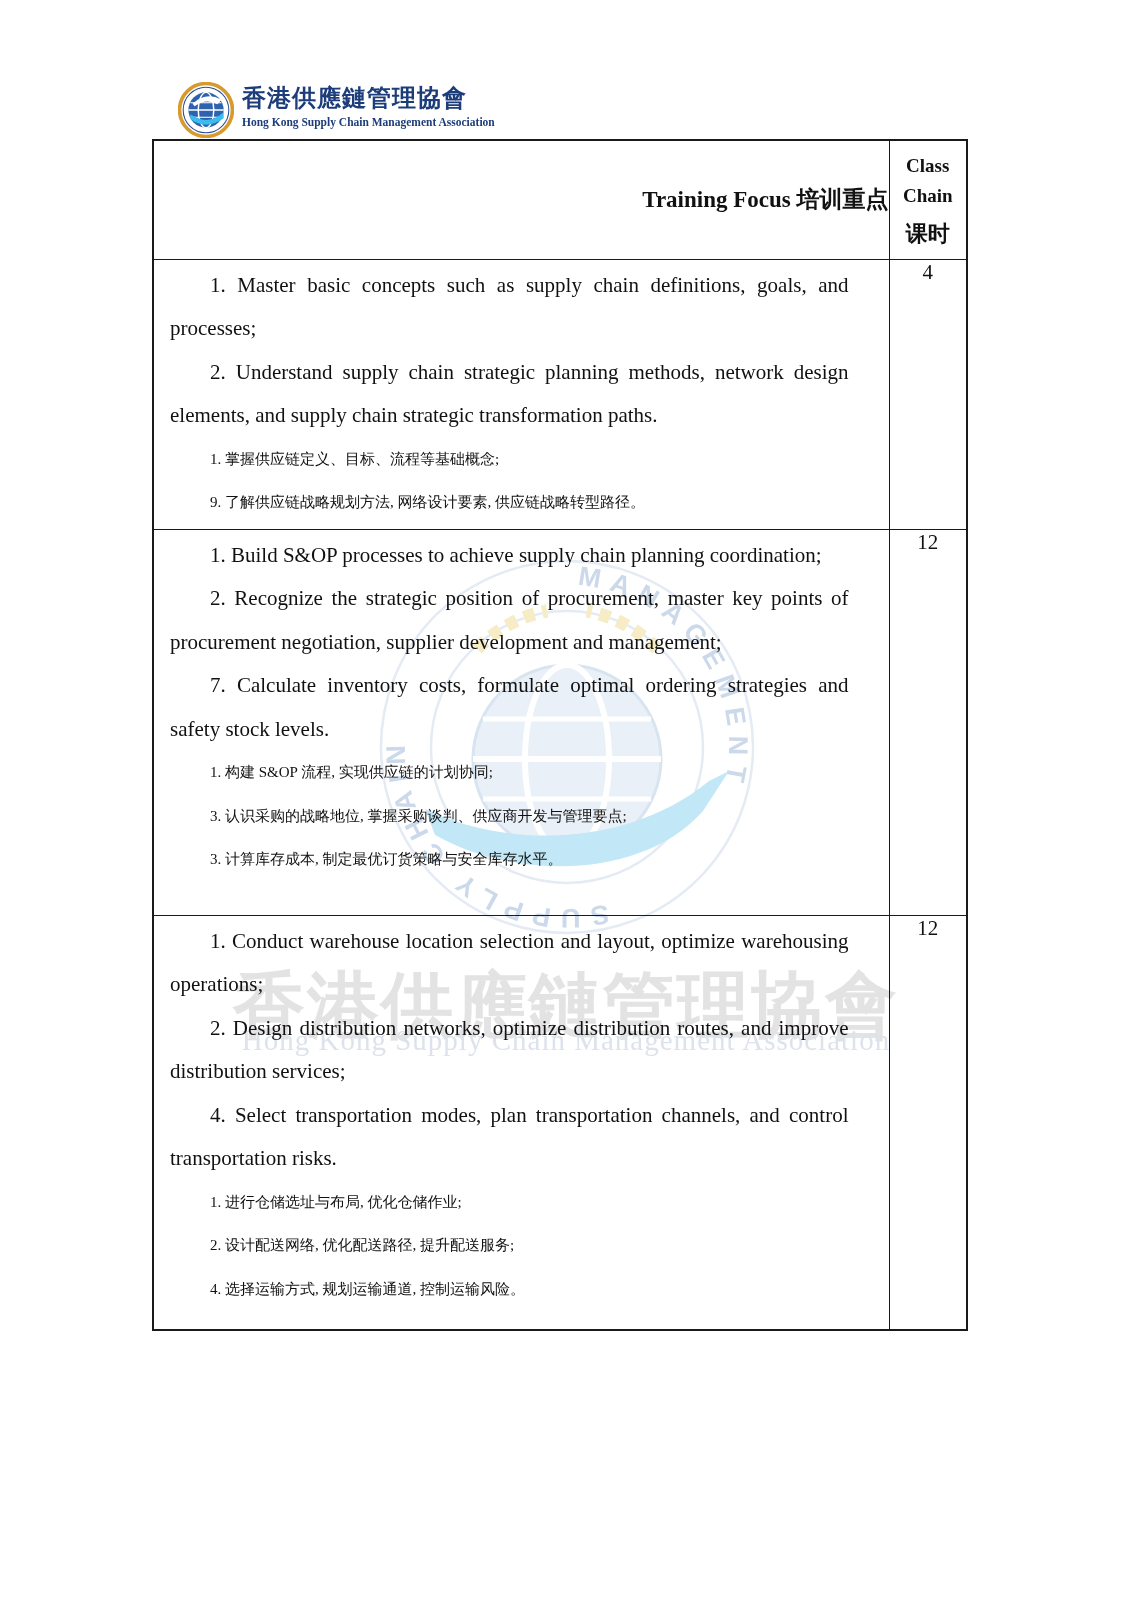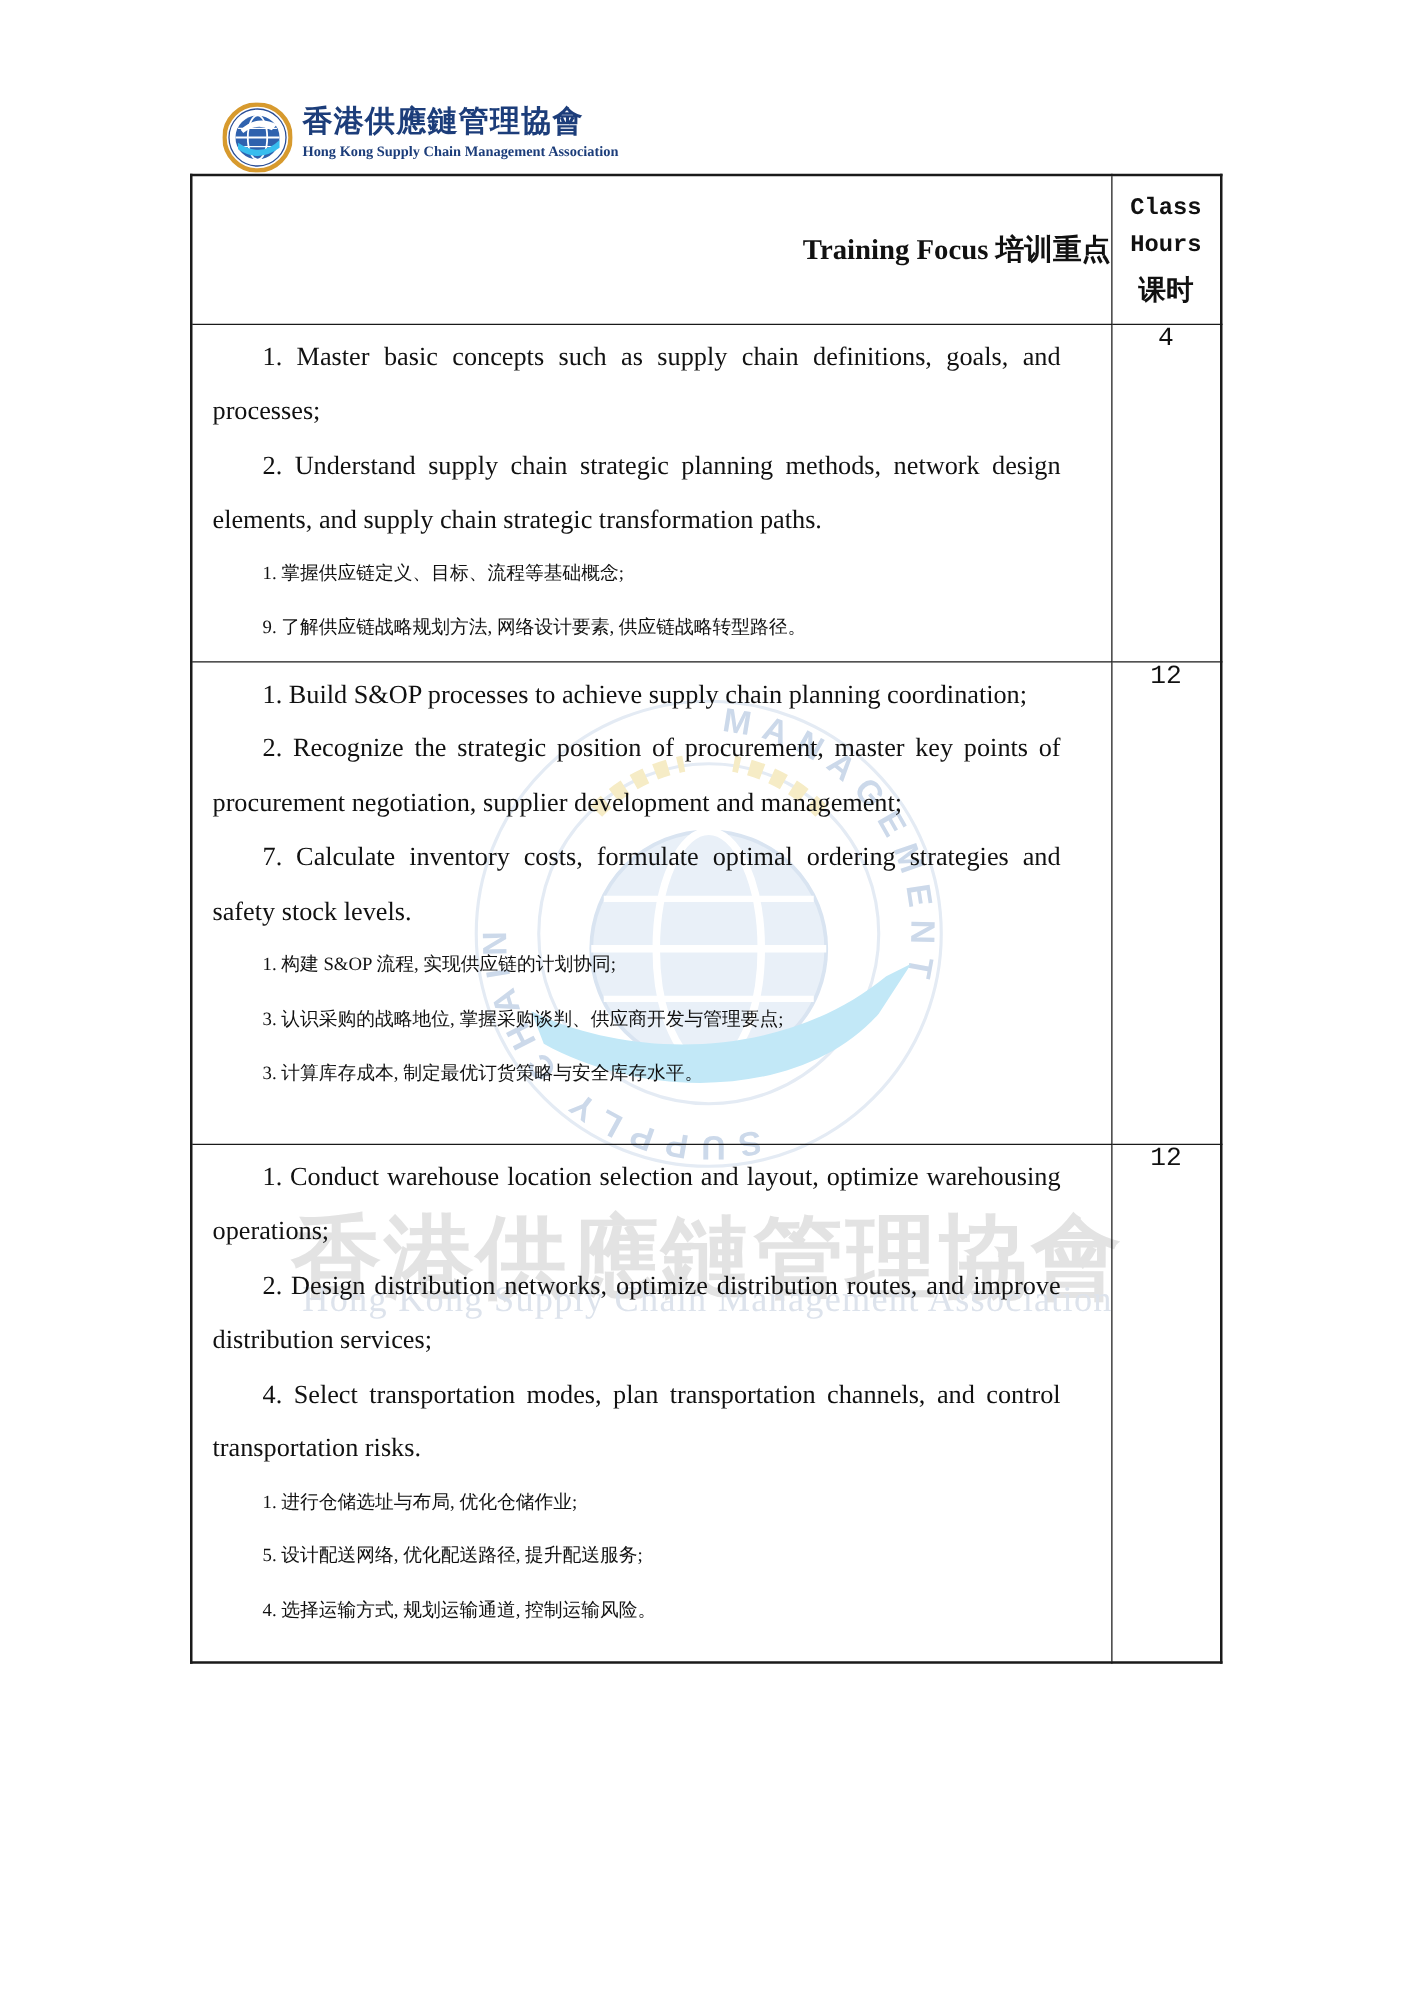--- a/index.html
+++ b/index.html
@@ -57,21 +57,21 @@
     width:814px; border-collapse:collapse; table-layout:fixed;
     background:transparent;
   }
   table.training td {
     border:1.5px solid #1a1a1a;
     vertical-align:top;
     background:transparent;
   }
   table.training { border:2.5px solid #1a1a1a; }
   td.c-focus { width:736px; }
-  td.c-hours { width:88px; text-align:center; vertical-align:middle;font-family:Liberation Mono, monospace; }
+  td.c-hours { width:78px; text-align:center; vertical-align:middle; }
 
   tr.hdr td { vertical-align:middle; }
   tr.hdr { height:119px; }
   tr.r1  { height:267px; }
   tr.r2  { height:386px; }
   tr.r3  { height:415px; }
 
   .hdr-focus {
     text-align:right; font-weight:bold; font-size:23px;
   }
@@ -139,21 +139,21 @@
 
   <table class="training">
     <tbody>
         <tr class="hdr">
       <td class="c-focus">
         <div class="hdr-focus">Training Focus 培训重点</div>
       </td>
       <td class="c-hours">
         <div class="hdr-hours">
           <span>Class</span><br>
-          <span>Hours</span>
+          <span>Chain</span>
           <span class="cn">课时</span>
         </div>
       </td>
     </tr>
 
     <tr class="r1">
       <td class="c-focus">
         <div class="cellpad">
           <p class="en">1. Master basic concepts such as supply chain definitions, goals, and processes;</p>
           <p class="en">2. Understand supply chain strategic planning methods, network design elements, and supply chain strategic transformation paths.</p>
@@ -182,21 +182,21 @@
       </td>
     </tr>
 
     <tr class="r3">
       <td class="c-focus">
         <div class="cellpad">
           <p class="en">1. Conduct warehouse location selection and layout, optimize warehousing operations;</p>
           <p class="en">2. Design distribution networks, optimize distribution routes, and improve distribution services;</p>
           <p class="en">4. Select transportation modes, plan transportation channels, and control transportation risks.</p>
           <p class="zh">1. 进行仓储选址与布局, 优化仓储作业;</p>
-          <p class="zh">5. 设计配送网络, 优化配送路径, 提升配送服务;</p>
+          <p class="zh">2. 设计配送网络, 优化配送路径, 提升配送服务;</p>
           <p class="zh">4. 选择运输方式, 规划运输通道, 控制运输风险。</p>
         </div>
       </td>
       <td class="c-hours">
         <span class="hours-val">12</span>
       </td>
     </tr>
   </tbody>
     </table>
 

